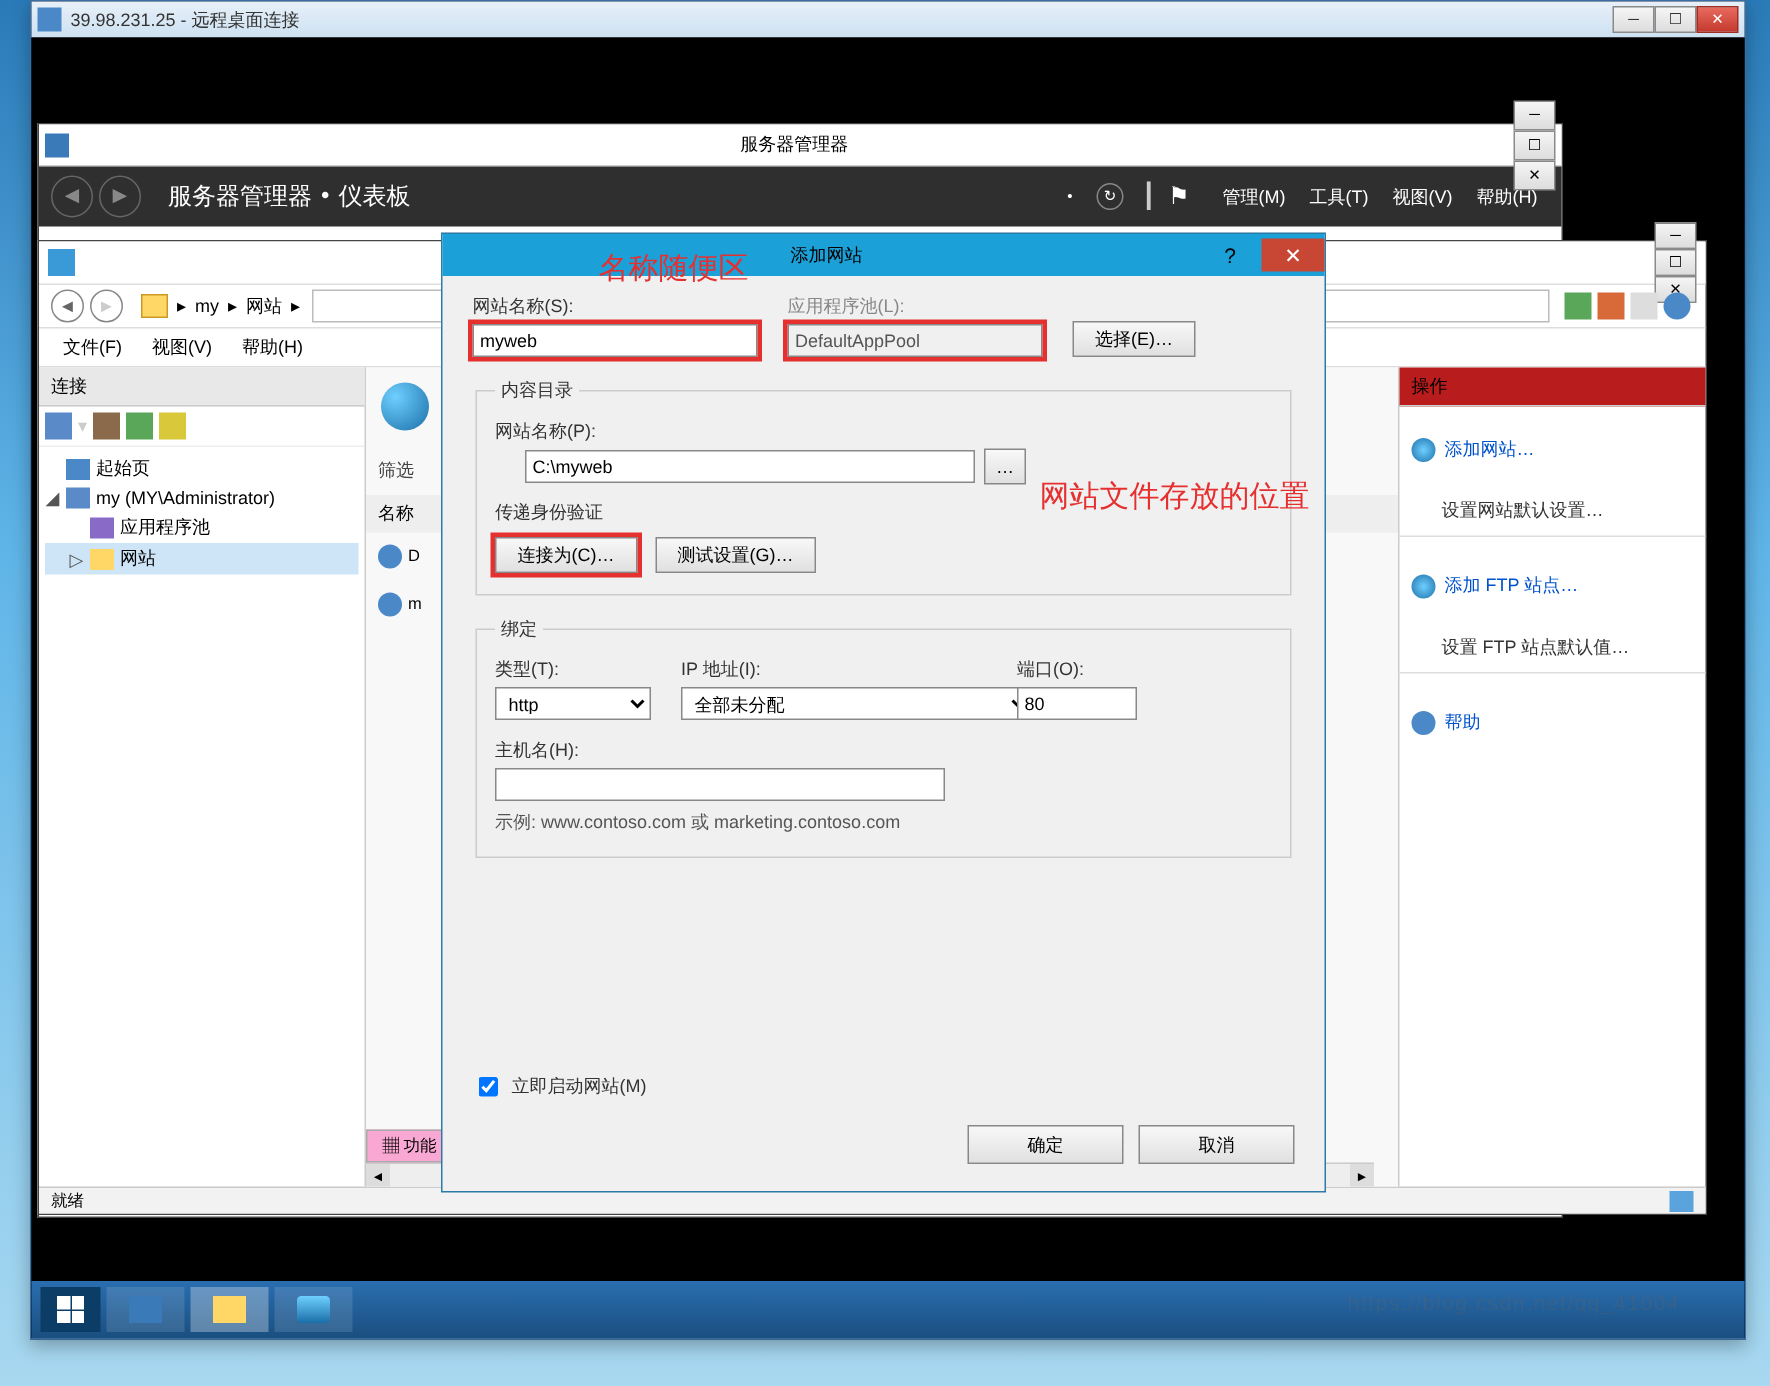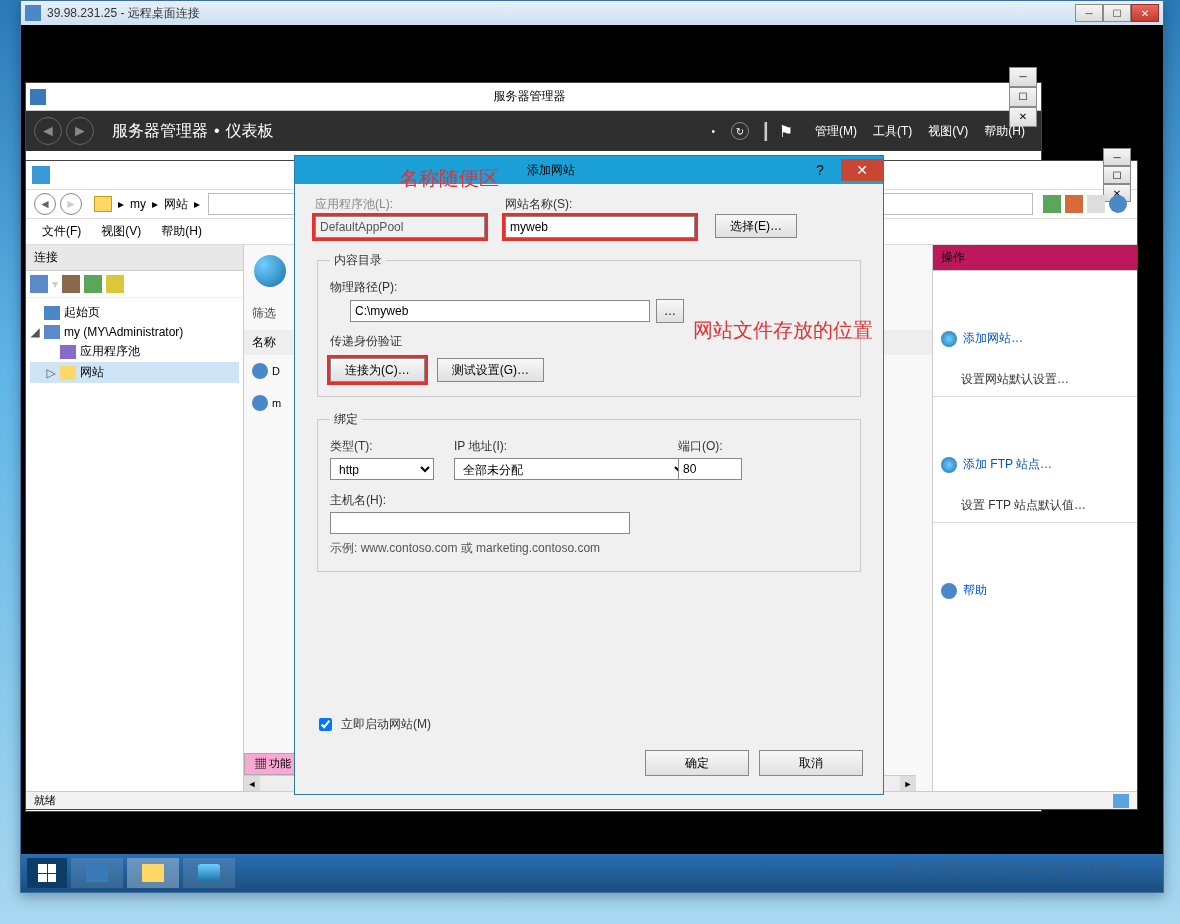--- a/index.html
+++ b/index.html
@@ -58,22 +58,22 @@
 .iis-center .filterrow { padding:8px; font-size:12px; color:#444; }
 .iis-center .grouphdr { padding:4px 8px; font-size:12px; background:#eee; }
 .iis-center .iconrow { display:flex; gap:12px; padding:8px; }
 .iis-center .iconitem { display:flex; align-items:center; gap:4px; font-size:11px; }
 .iis-center .iconitem .ii { width:16px; height:16px; background:#4a88c7; border-radius:8px; }
 .iis-center .scroller { position:absolute; left:0; right:16px; bottom:0; height:16px; background:#eee; border-top:1px solid #ccc; display:flex; }
 .iis-center .scroller .sleft, .iis-center .scroller .sright { width:16px; background:#ddd; text-align:center; font-size:9px; line-height:16px; }
 .iis-center .tabbar { position:absolute; left:0; bottom:16px; height:22px; display:flex; }
 .iis-center .tabbar .tab { padding:2px 10px; border:1px solid #aaa; background:#f9a8d4; font-size:11px; }
 .iis-right { width:205px; border-left:1px solid #ccc; }
-.iis-right .panehdr { background:#be185d; padding:4px 8px; font-size:12px; border-bottom:1px solid #ccc; }
-.iis-right .actlink { padding:20px 8px; display:flex; align-items:center; gap:6px; font-size:12px; color:#0052cc; cursor:pointer;margin-top:39px; }
+.iis-right .panehdr { background:#b91c1c; padding:4px 8px; font-size:12px; border-bottom:1px solid #ccc; }
+.iis-right .actlink { padding:20px 8px; display:flex; align-items:center; gap:6px; font-size:12px; color:#0052cc; cursor:pointer; }
 .iis-right .actplain { padding:4px 8px 4px 28px; font-size:12px; color:#333; cursor:pointer; }
 .iis-right .actlink .ai { width:16px; height:16px; background:#4a88c7; border-radius:8px; }
 .iis-status { height:18px; background:#f2f2f2; border-top:1px solid #ccc; padding:0 8px; font-size:11px; display:flex; align-items:center; }
 .iis-status .stright { margin-left:auto; width:16px; height:14px; background:#5aa3dc; }
 
 
 .dlg { position:absolute; left:273px; top:130px; width:590px; height:640px; background:#f0f0f0; border:1px solid #2c7aa8; }
 .dlg-titlebar { height:28px; background:#1ba0d8; color:#000; display:flex; align-items:center; padding:0 0 0 8px; font-size:12px; }
 .dlg-titlebar .dttxt { flex:1; text-align:center; }
 .dlg-titlebar .dctrl { width:42px; height:22px; display:flex; align-items:center; justify-content:center; font-size:14px; cursor:pointer; }
@@ -274,33 +274,33 @@
 
     <div class="dlg">
       <div class="dlg-titlebar">
         <div class="dttxt">添加网站</div>
         <div class="dctrl q">?</div>
         <div class="dctrl x">✕</div>
       </div>
       <div class="dlg-body">
         <div class="row1">
           <div>
+            <label>网站名称(S):</label>
+            <input type="text" class="redbox" style="width: 190px;" value="myweb">
+          </div>
+          <div>
             <label class="disabledlbl">应用程序池(L):</label>
             <input type="text" class="redbox disabledbox" style="width: 170px;" readonly="" value="DefaultAppPool">
           </div>
-          <div>
-            <label>网站名称(S):</label>
-            <input type="text" class="redbox" style="width: 190px;" value="myweb">
-          </div>
           <button>选择(E)…</button>
         </div>
 
         <fieldset>
           <legend>内容目录</legend>
-          <label>物理路径(P):</label>
+          <label>网站名称(P):</label>
           <div class="pathrow">
             <input type="text" style="width: 300px; margin-left: 20px;" value="C:\myweb">
             <button class="browsebtn">…</button>
           </div>
           <div style="margin-top:10px">传递身份验证</div>
           <div style="margin-top:8px; display:flex; gap:12px;">
             <button class="redbox">连接为(C)…</button>
             <button>测试设置(G)…</button>
           </div>
         </fieldset>
@@ -311,21 +311,21 @@
             <div>
               <label>类型(T):</label>
               <select style="width:104px"><option>http</option></select>
             </div>
             <div>
               <label>IP 地址(I):</label>
               <select style="width:234px"><option>全部未分配</option></select>
             </div>
             <div>
               <label>端口(O):</label>
-              <input type="text" style="width: 64px;" value="80">
+              <input type="text" style="width: 80px;" value="80">
             </div>
           </div>
           <div style="margin-top:12px">
             <label>主机名(H):</label>
             <input type="text" style="width: 300px;" value="">
           </div>
           <div class="example">示例: www.contoso.com 或 marketing.contoso.com</div>
         </fieldset>
 
         <div class="chkrow">

